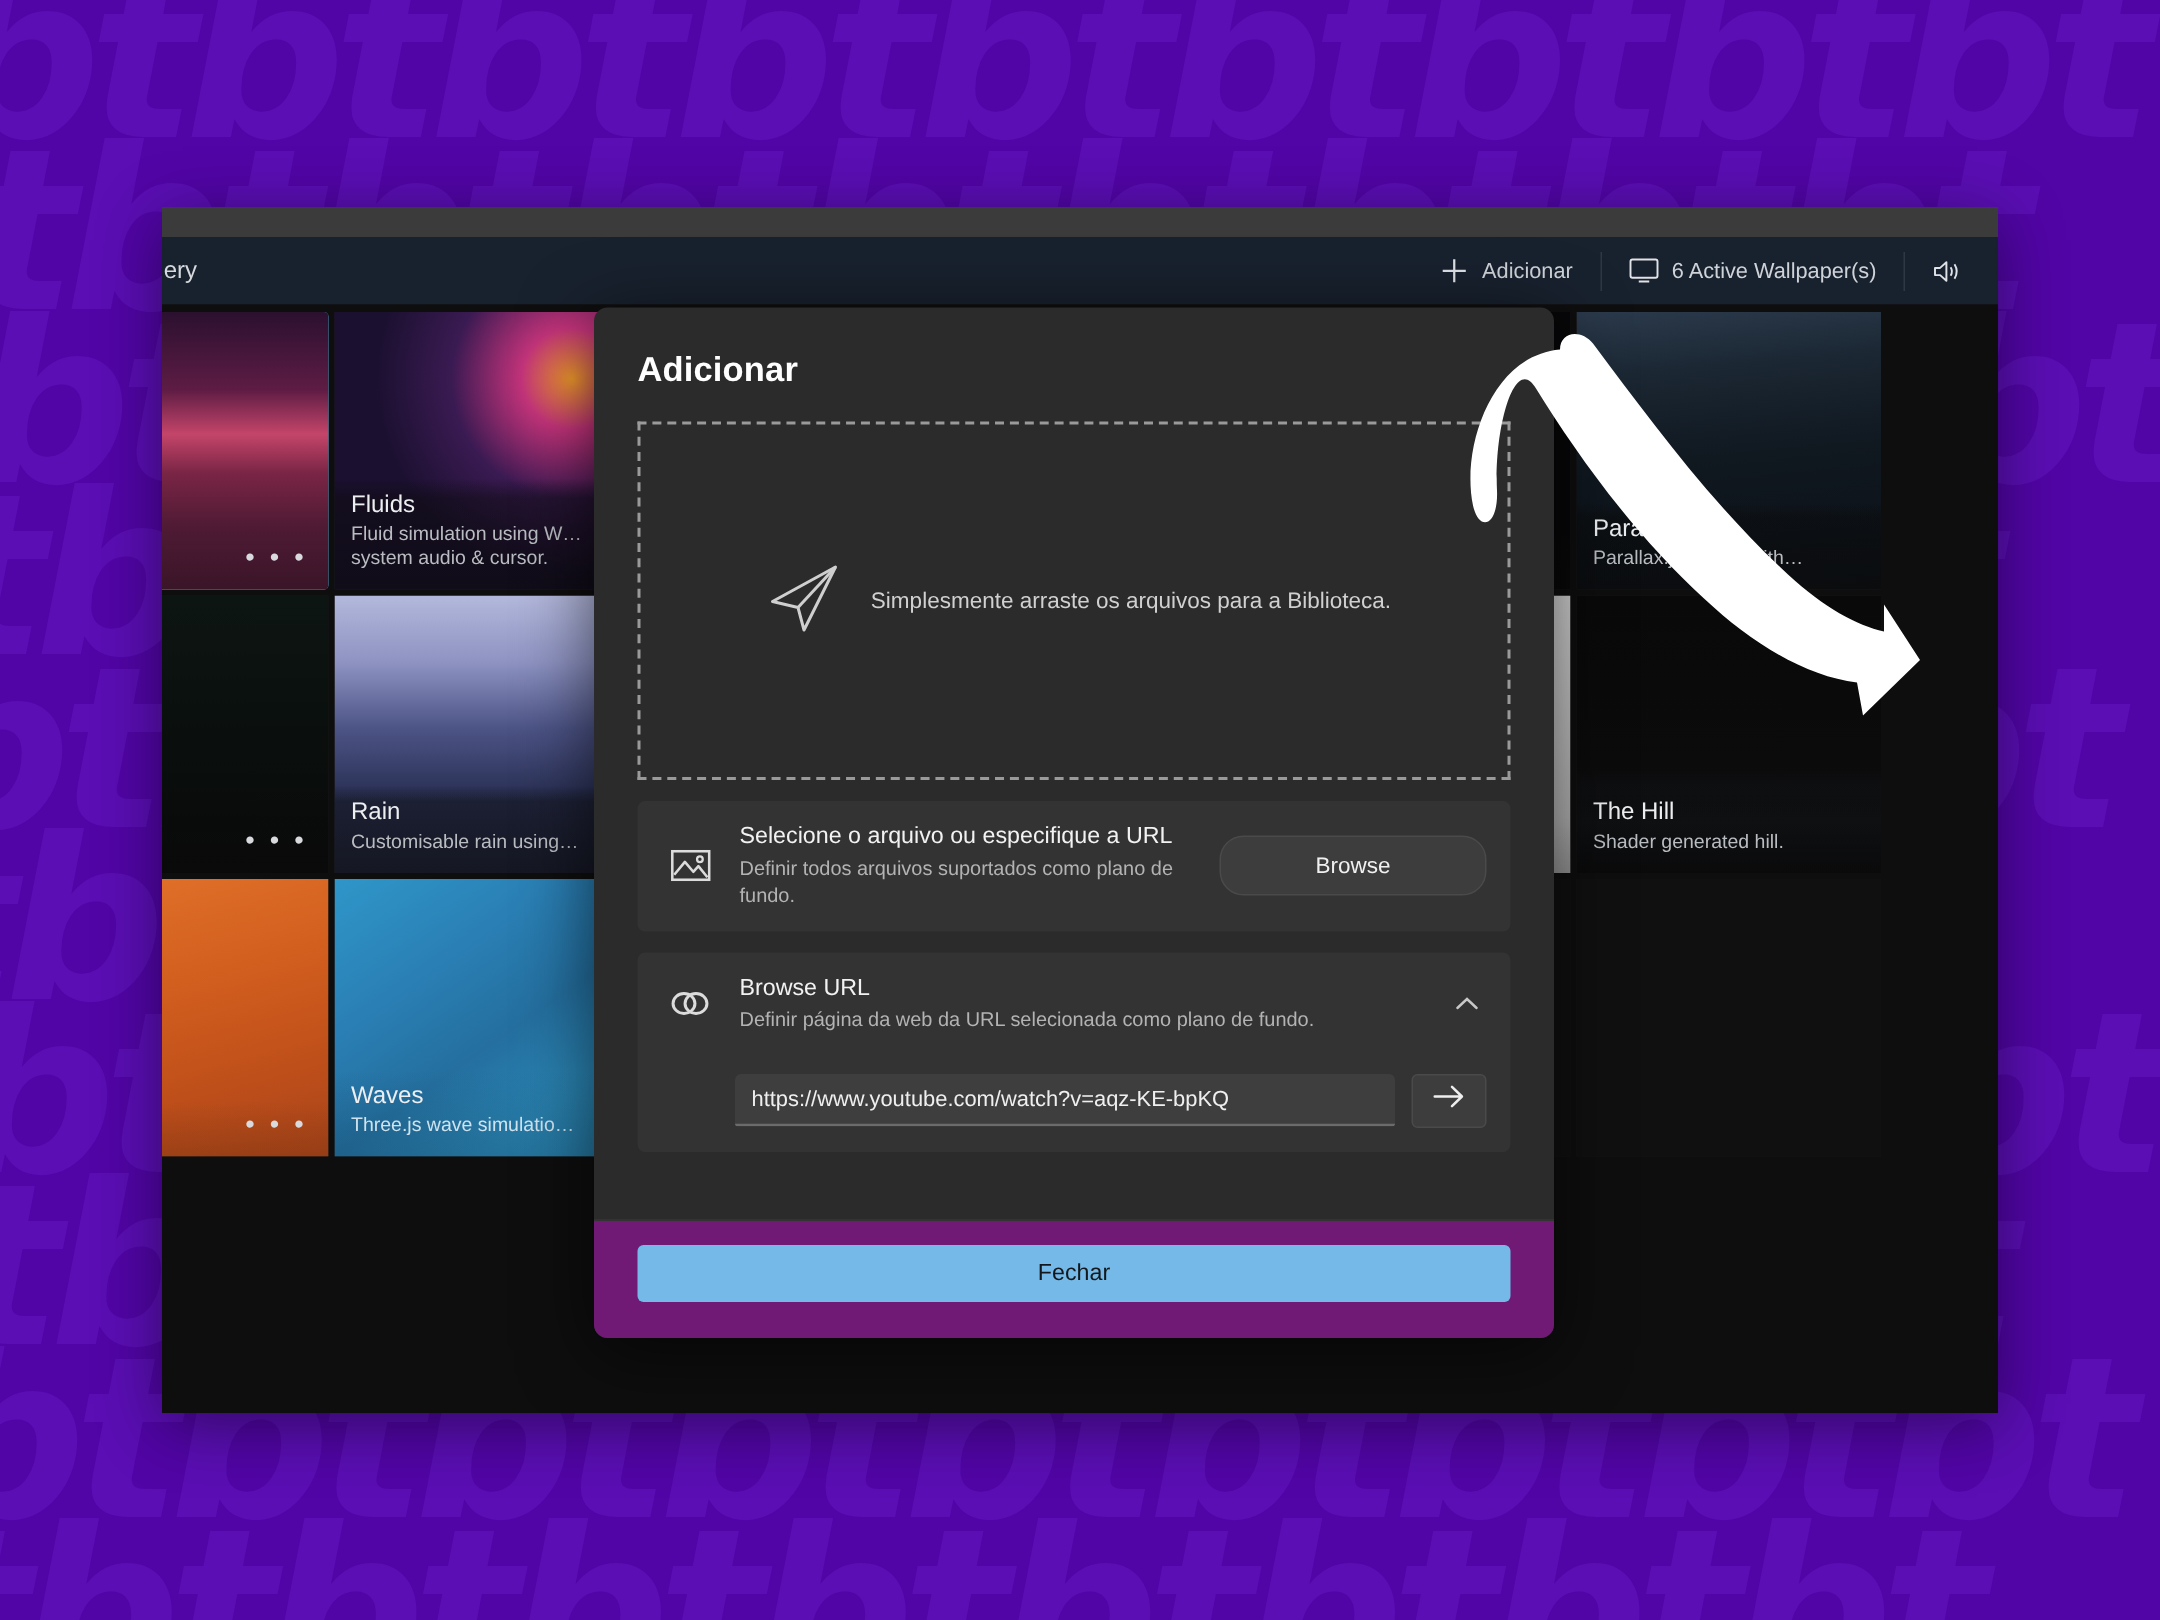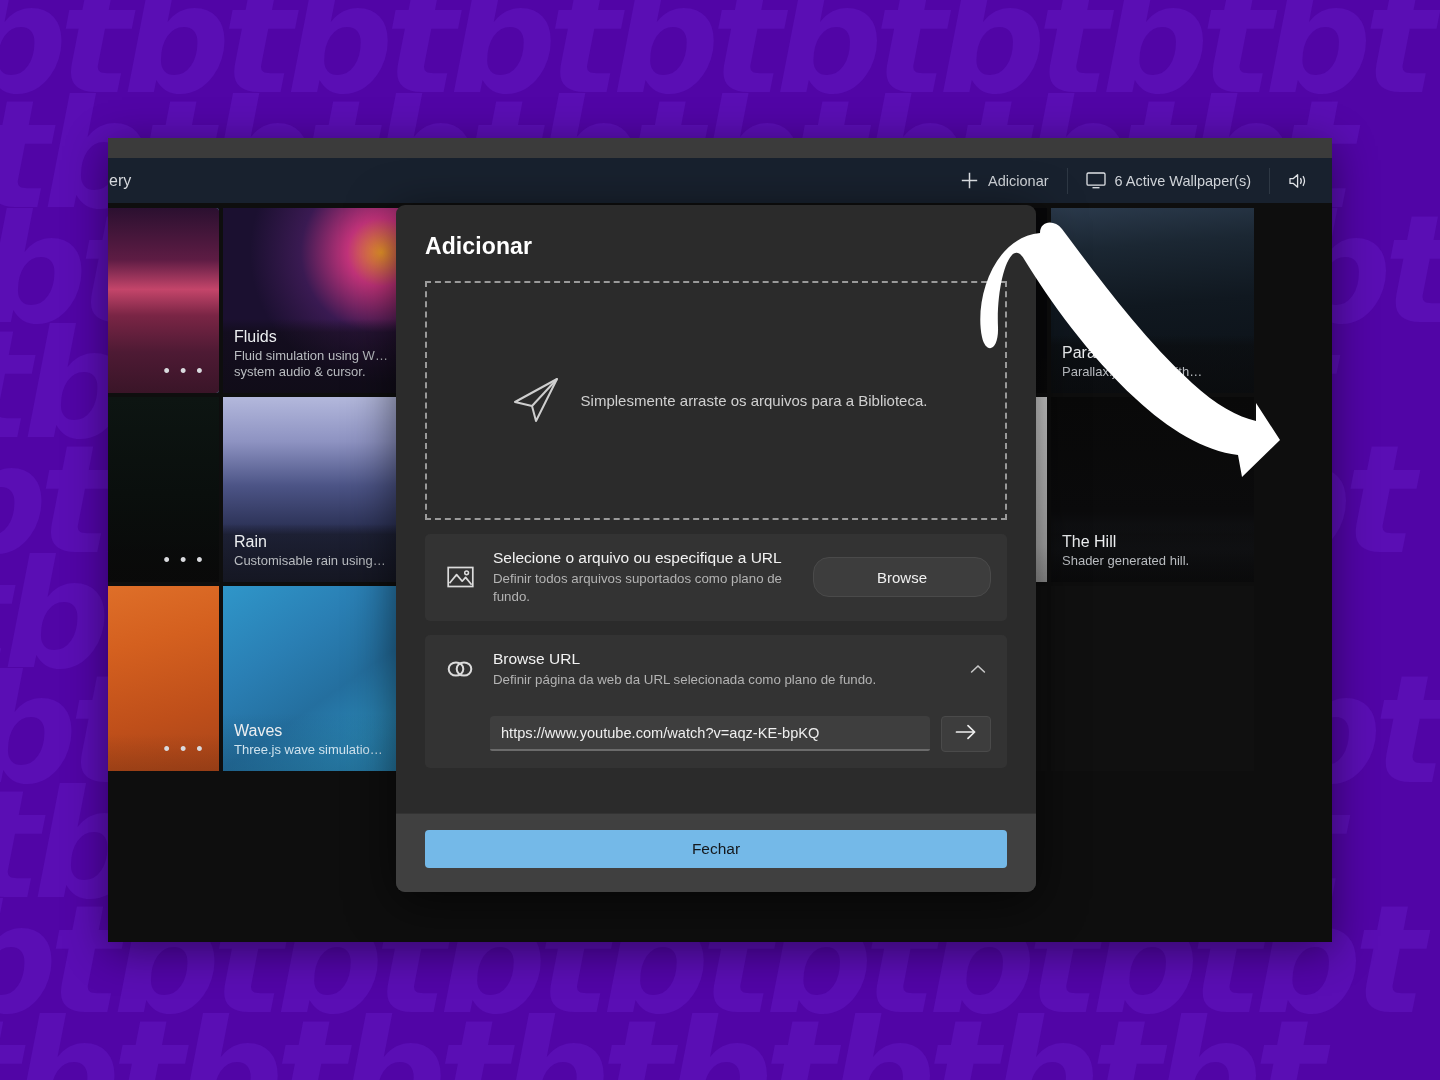--- a/index.html
+++ b/index.html
@@ -164,21 +164,21 @@
   #url-go {
     width:50px; height:36px; flex:none;
     background:#3d3d3d; border:1px solid #4a4a4a; border-radius:4px;
     color:#eeeeee;
     display:flex; align-items:center; justify-content:center;
     cursor:pointer;
   }
 
   #dialog-footer {
     padding:16px 29px 24px 29px;
-    background:#404040;
+    background:#701a75;
     border-top:1px solid #333333;
   }
   #close-btn {
     width:100%; height:38px;
     background:#74b9e8; border:none; border-radius:4px;
     color:#14181c; font-size:15.5px;
     cursor:pointer;
     font-family:"Liberation Sans", sans-serif;
   }
 

